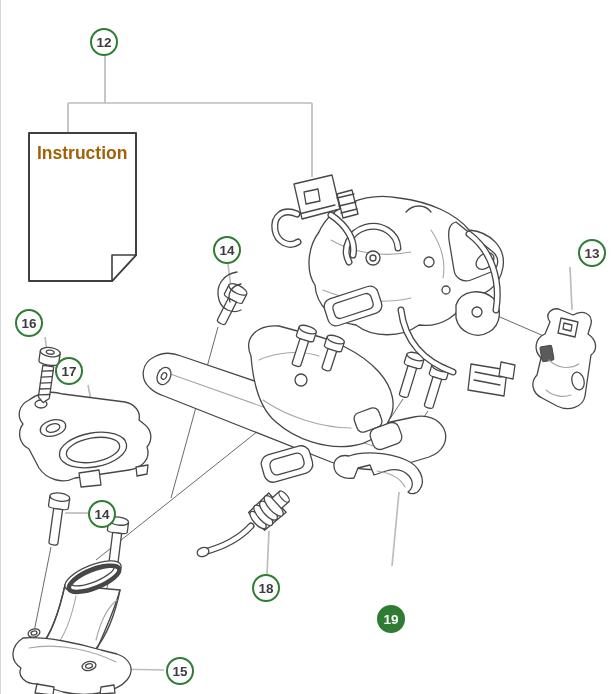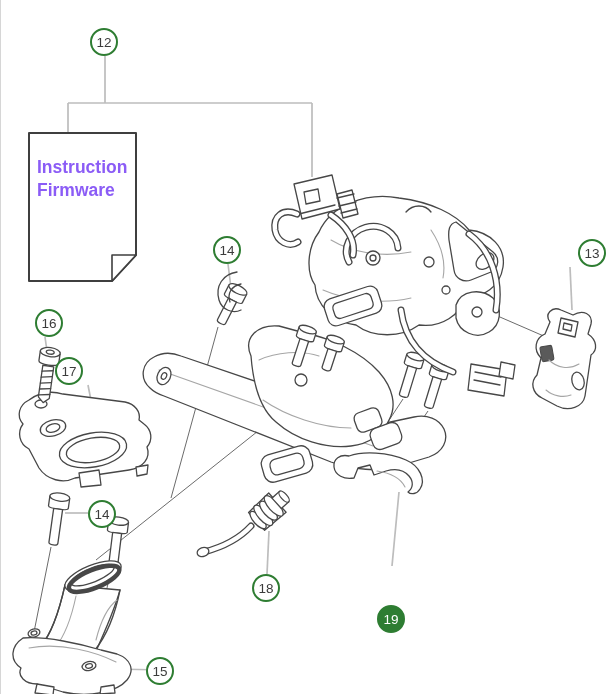--- a/index.html
+++ b/index.html
@@ -4,28 +4,27 @@
 <style>
   html,body{margin:0;padding:0;background:#fff;}
   .stage{
     position:relative;width:615px;height:694px;background:#fff;
     border-left:1px solid #d6d6d6;box-sizing:border-box;overflow:hidden;
     font-family:"Liberation Sans",sans-serif;
   }
   svg{position:absolute;left:0;top:0;}
   .doc-text{
     position:absolute;left:36px;top:142px;width:100px;
-    font-size:17.5px;line-height:23px;font-weight:700;color:#8b5cf6;
+    font-size:17.5px;line-height:23px;font-weight:700;color:#a16207;
     letter-spacing:0;
-    margin-top:14px;
   }
   .callout{
     position:absolute;width:28px;height:28px;margin:-14px 0 0 -14px;
     border-radius:50%;display:flex;align-items:center;justify-content:center;
-    font-size:13.5px;font-weight:400;color:#3c3c3c;background:#fff;
+    font-size:13.5px;font-weight:700;color:#3c3c3c;background:#fff;
     box-sizing:border-box;cursor:pointer;user-select:none;
   }
   .callout.outlined{border:2.2px solid #2e7d32;}
   .callout.filled{background:#2e7d32;color:#fff;border:2.2px solid #2e7d32;margin-top:24px;}
   .ink{stroke:#474747;fill:none;stroke-width:1.3;stroke-linecap:round;stroke-linejoin:round;}
   .inkf{stroke:#474747;fill:#ffffff;stroke-width:1.3;stroke-linejoin:round;}
   .seam{stroke:#a6a6a6;fill:none;stroke-width:1.1;stroke-linecap:round;}
   .leader{stroke:#bdbdbd;fill:none;stroke-width:1.7;}
   .axis{stroke:#5a5a5a;fill:none;stroke-width:0.9;}
   .tube{stroke:#474747;fill:none;stroke-width:7;stroke-linecap:round;}
@@ -236,28 +235,27 @@
     </g>
 
     <g>
       <path d="M28,133 H135 V255 L111,281 H28 Z" fill="#ffffff" stroke="#3f3f3f" stroke-width="2" stroke-linejoin="round"></path>
       <path d="M135,255 L111,255 L111,281 Z" fill="#ffffff" stroke="#3f3f3f" stroke-width="1.6" stroke-linejoin="round"></path>
     </g>
   </svg>
 
   <div class="doc-text">
     <div>Instruction</div>
-    <div>Firmware</div>
   </div>
 
   <div>
       <div class="callout outlined" style="left: 103px; top: 42px;">12</div>
       <div class="callout outlined" style="left: 569px; top: 253px; margin-left: 8px;">13</div>
       <div class="callout outlined" style="left: 226px; top: 250px;">14</div>
-      <div class="callout outlined" style="left: 48px; top: 323px; text-align: right;">16</div>
+      <div class="callout outlined" style="left: 28px; top: 323px; text-align: right;">16</div>
       <div class="callout outlined" style="left: 68px; top: 371px;">17</div>
       <div class="callout outlined" style="left: 101px; top: 514px;">14</div>
       <div class="callout outlined" style="left: 265px; top: 588px;">18</div>
-      <div class="callout outlined" style="left: 159px; top: 671px;">15</div>
+      <div class="callout outlined" style="left: 179px; top: 671px;">15</div>
       <div class="callout filled" style="left: 390px; top: 581px;">19</div>
     </div>
 
 </div>
 
 </body></html>

